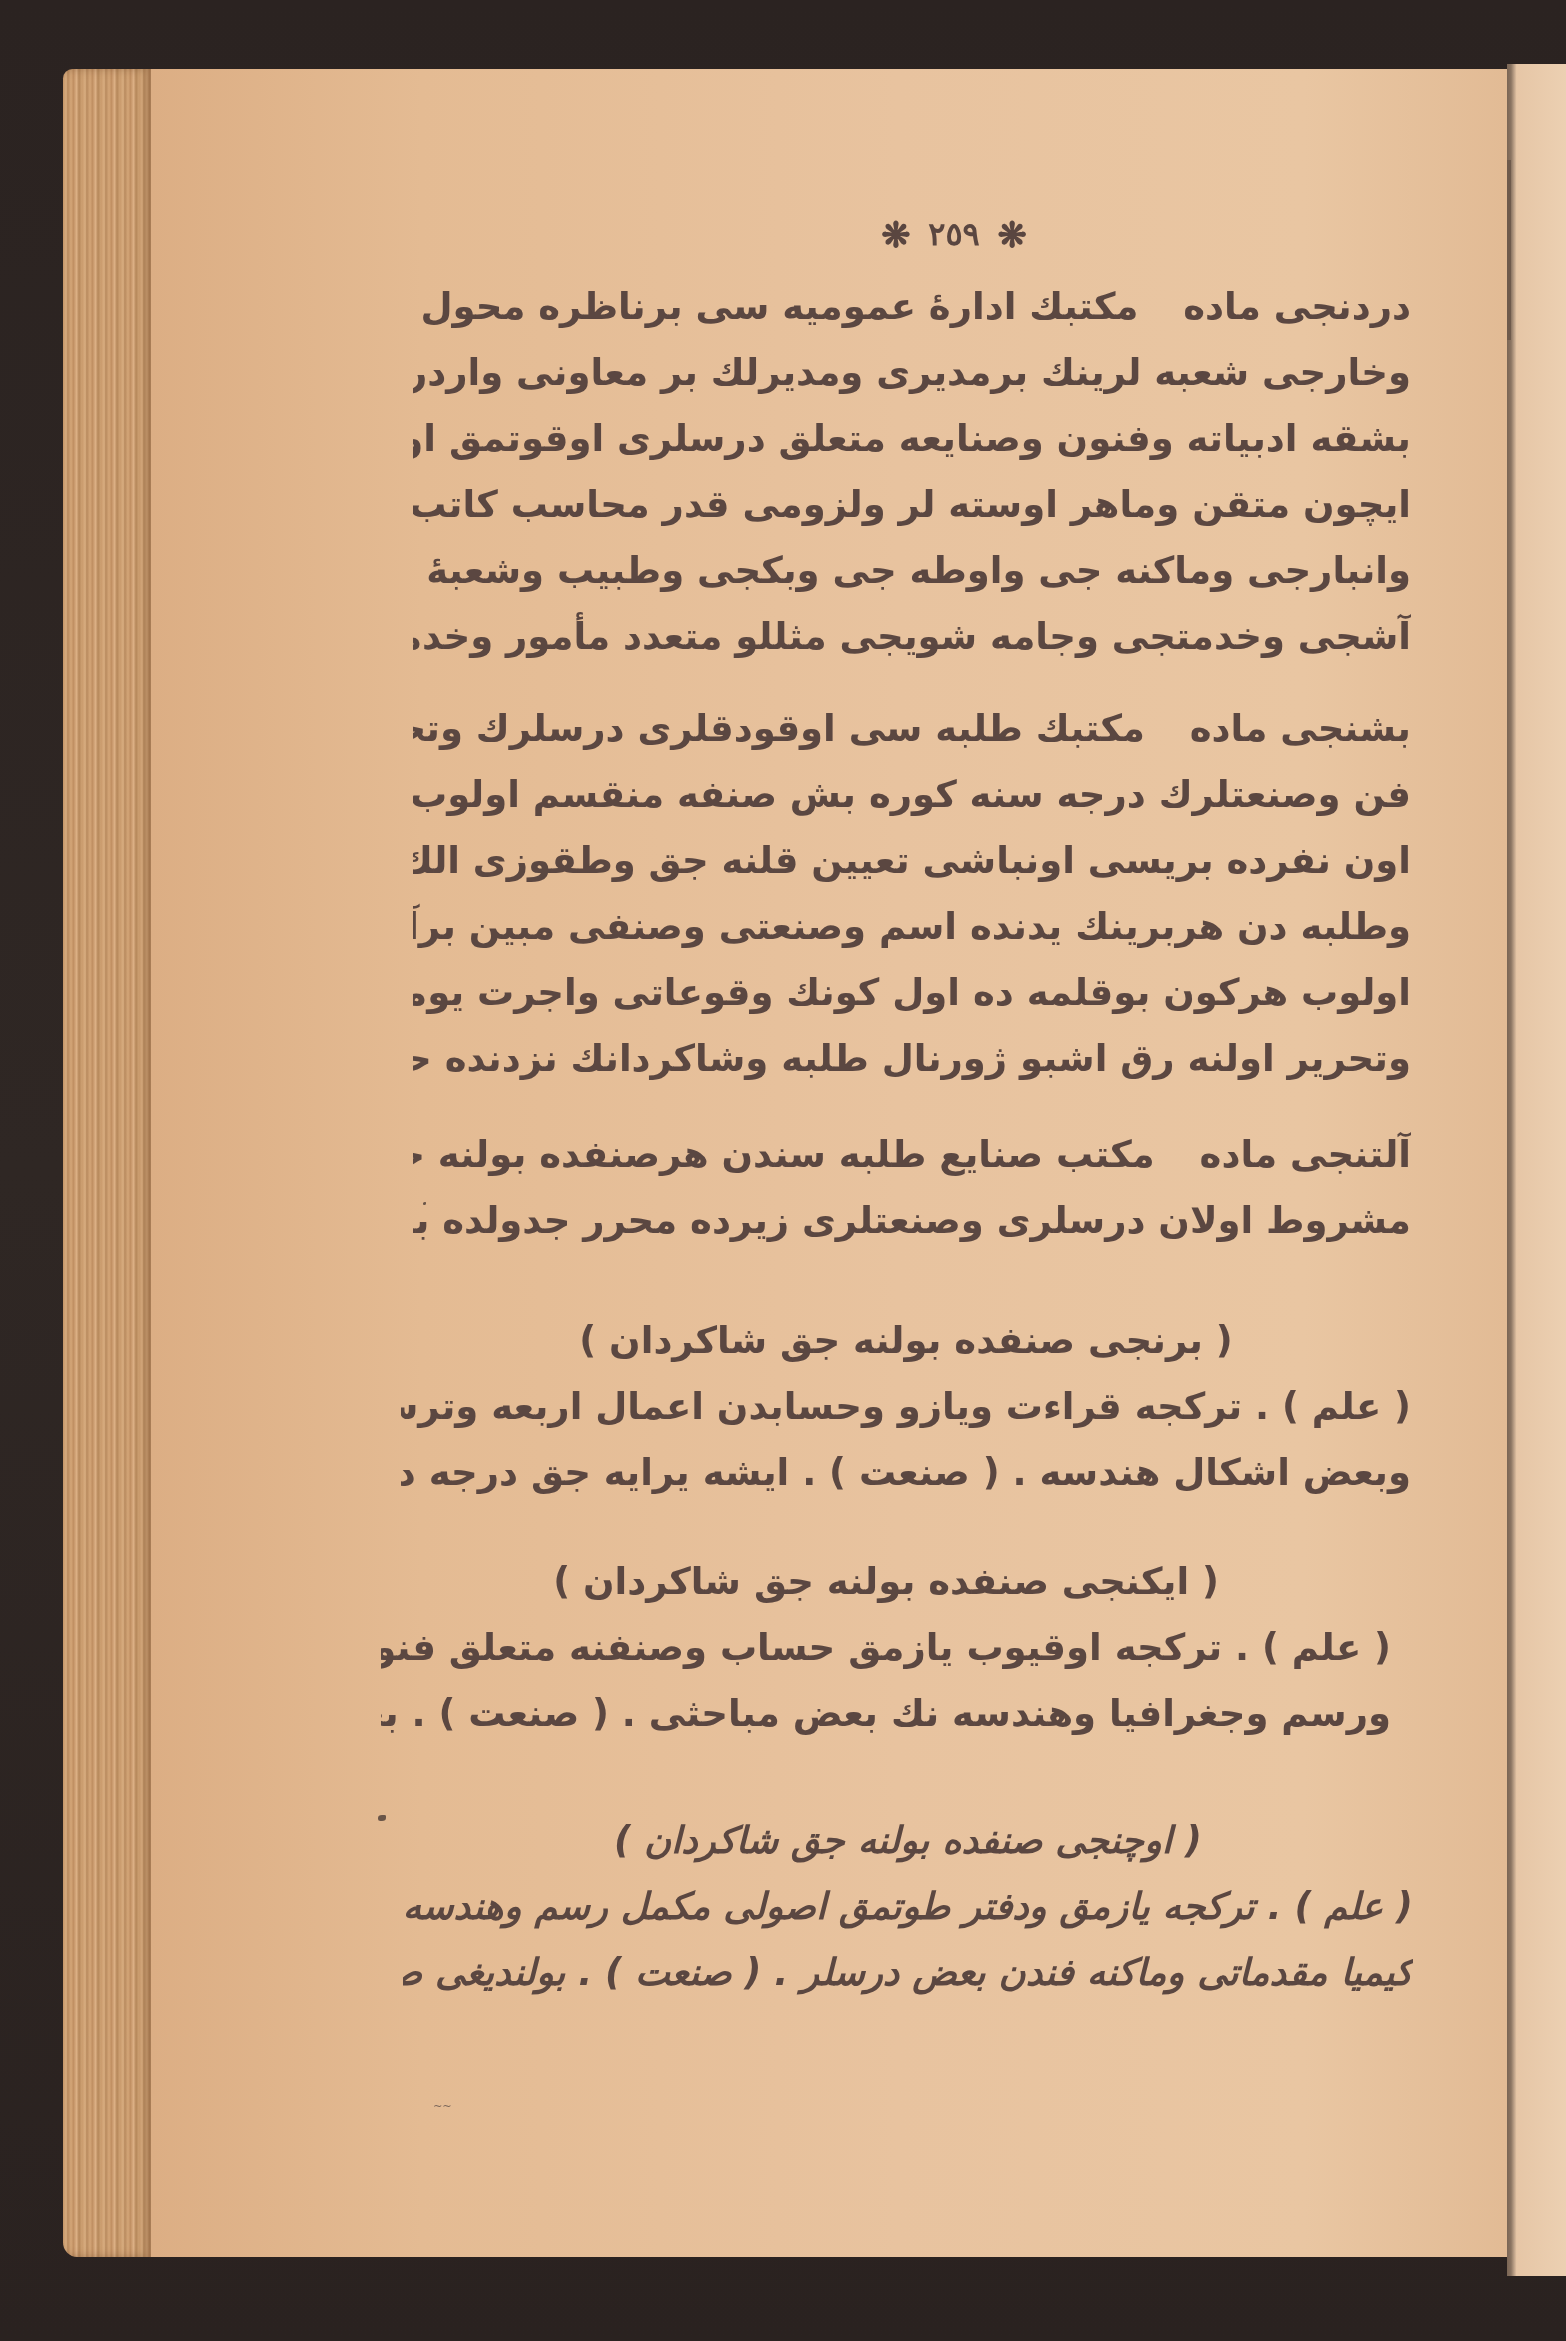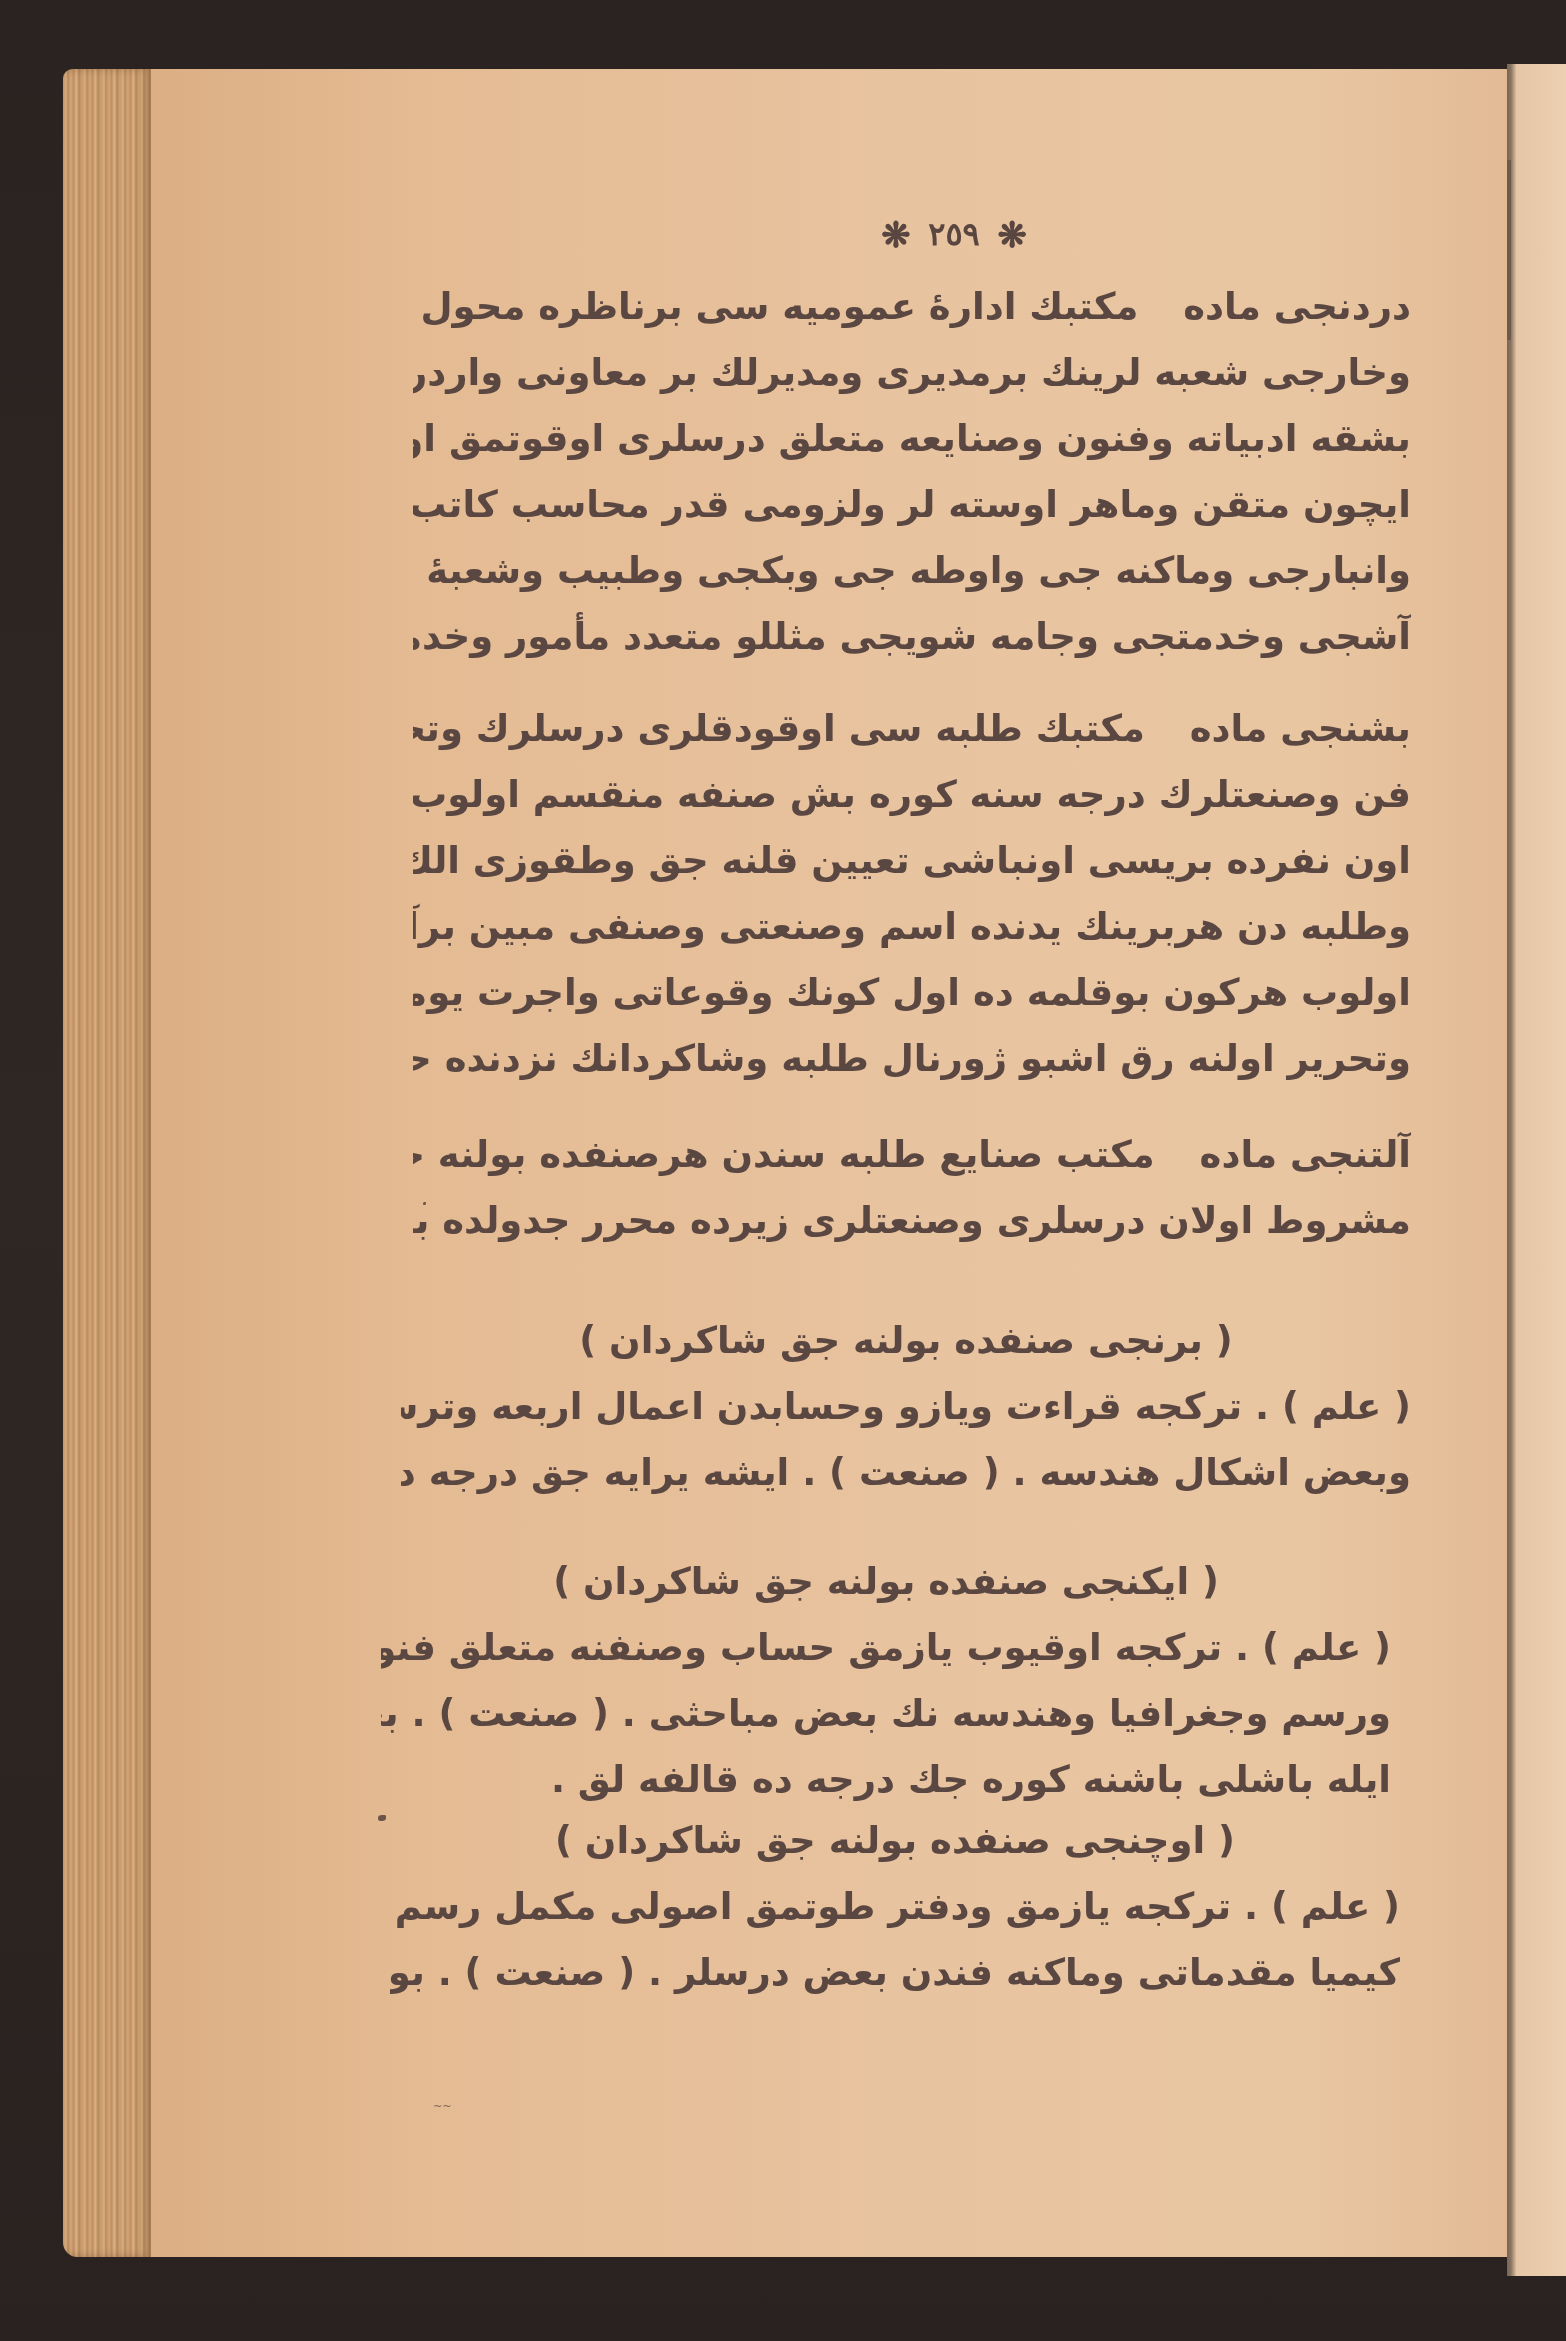--- a/index.html
+++ b/index.html
@@ -173,24 +173,23 @@
   <div class="text-block" style="top:1308px; left:401px; width:1010px;">
     <div class="line center">( برنجى صنفده بولنه جق شاكردان )</div>
     <div class="line">( علم ) . تركجه قراءت ويازو وحسابدن اعمال اربعه وترسيم خطوط</div>
     <div class="line">وبعض اشكال هندسه . ( صنعت ) . ايشه يرايه جق درجه ده شاكردلك</div>
   </div>
 
   <div class="text-block" style="top:1549px; left:381px; width:1010px;">
     <div class="line center">( ايكنجى صنفده بولنه جق شاكردان )</div>
     <div class="line">( علم ) . تركجه اوقيوب يازمق حساب وصنفنه متعلق فنونك تعريفاتى</div>
     <div class="line">ورسم وجغرافيا وهندسه نك بعض مباحثى . ( صنعت ) . بعض ايشلرى تعريف</div>
-    <div class="line last">ايله باشلى باشنه كوره جك درجه ده قالفه لق .</div>
   </div>
 
-  <div class="text-block" style="top:1808px; left:390px; width:1010px;">
+  <div class="text-block" style="top:1808px; left:403px; width:1010px;font-style:italic;">
     <div class="line center">( اوچنجى صنفده بولنه جق شاكردان )</div>
     <div class="line">( علم ) . تركجه يازمق ودفتر طوتمق اصولى مكمل رسم وهندسه وفن</div>
     <div class="line">كيميا مقدماتى وماكنه فندن بعض درسلر . ( صنعت ) . بولنديغى صنعتى</div>
   </div>
 
   <div class="speck" style="left:378px; top:1815px;"></div>
   <div class="speck" style="left:423px; top:1202px; width:3.2px; height:3.2px;"></div>
   <div class="bottom-mark">~~</div>
 </div>
 

